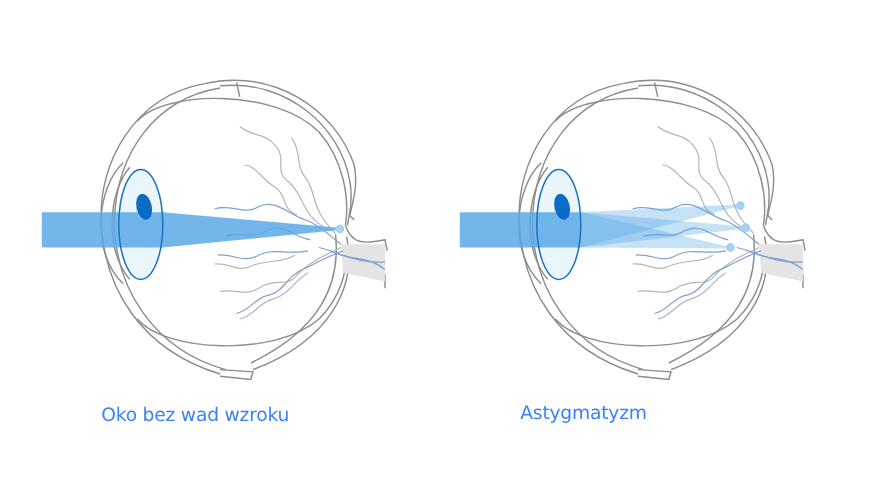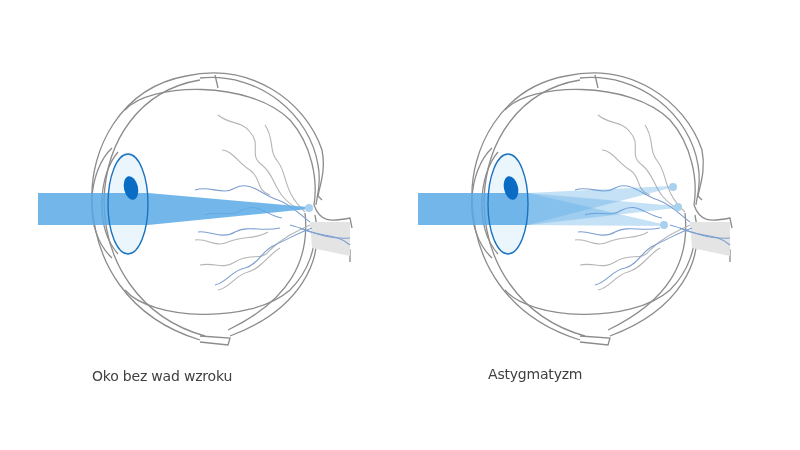--- a/index.html
+++ b/index.html
@@ -1,19 +1,19 @@
 <!DOCTYPE html>
 <html><head>
 <meta charset="utf-8">
 <style>
   html,body{margin:0;padding:0;background:#ffffff;}
   body{width:800px;height:450px;position:relative;overflow:hidden;font-family:"DejaVu Sans","Liberation Sans",sans-serif;}
   .eye{position:absolute;top:0;width:400px;height:360px;}
   .eye svg{width:400px;height:360px;display:block;}
-  .label{position:absolute;font-size:14px;color:#404040;letter-spacing:-0.2px;white-space:nowrap;}
+  .label{position:absolute;font-size:17px;color:#3b82f6;letter-spacing:-0.2px;white-space:nowrap;}
 </style>
 </head>
 <body>
 
 <div class="eye" style="left:0;">
   <svg viewBox="0 0 400 360">
 
     <g fill="none" stroke="#8c8c8c" stroke-width="1.3">
       <path d="M186,76 C250,62 305,100 322,150 C326,170 320,185 318,196 L322,200"></path>
       <path d="M186,76 C120,88 90,150 92,200 C94,262 128,318 200,340"></path>
@@ -107,13 +107,13 @@
     <path d="M148,193 L282,224 L282,226 L148,225 Z" fill="#5aaae6" fill-opacity="0.35"></path>
     <ellipse cx="128" cy="204" rx="20" ry="50" fill="#5aaae6" fill-opacity="0.12" stroke="#1a73c0" stroke-width="1.4"></ellipse>
     <ellipse cx="131" cy="188" rx="7" ry="12" transform="rotate(-12 131 188)" fill="#0a6cc4"></ellipse>
     <circle cx="293" cy="187" r="4" fill="#a8d0ef"></circle>
     <circle cx="298" cy="207" r="4" fill="#a8d0ef"></circle>
     <circle cx="284" cy="225" r="4" fill="#a8d0ef"></circle>
   </svg>
 </div>
 
 <div class="label" style="left:92px;top:368px;">Oko bez wad wzroku</div>
-<div class="label" style="left:488px;top:366px;">Astygmatyzm</div>
+<div class="label" style="left:473px;top:366px;">Astygmatyzm</div>
 
 </body></html>

